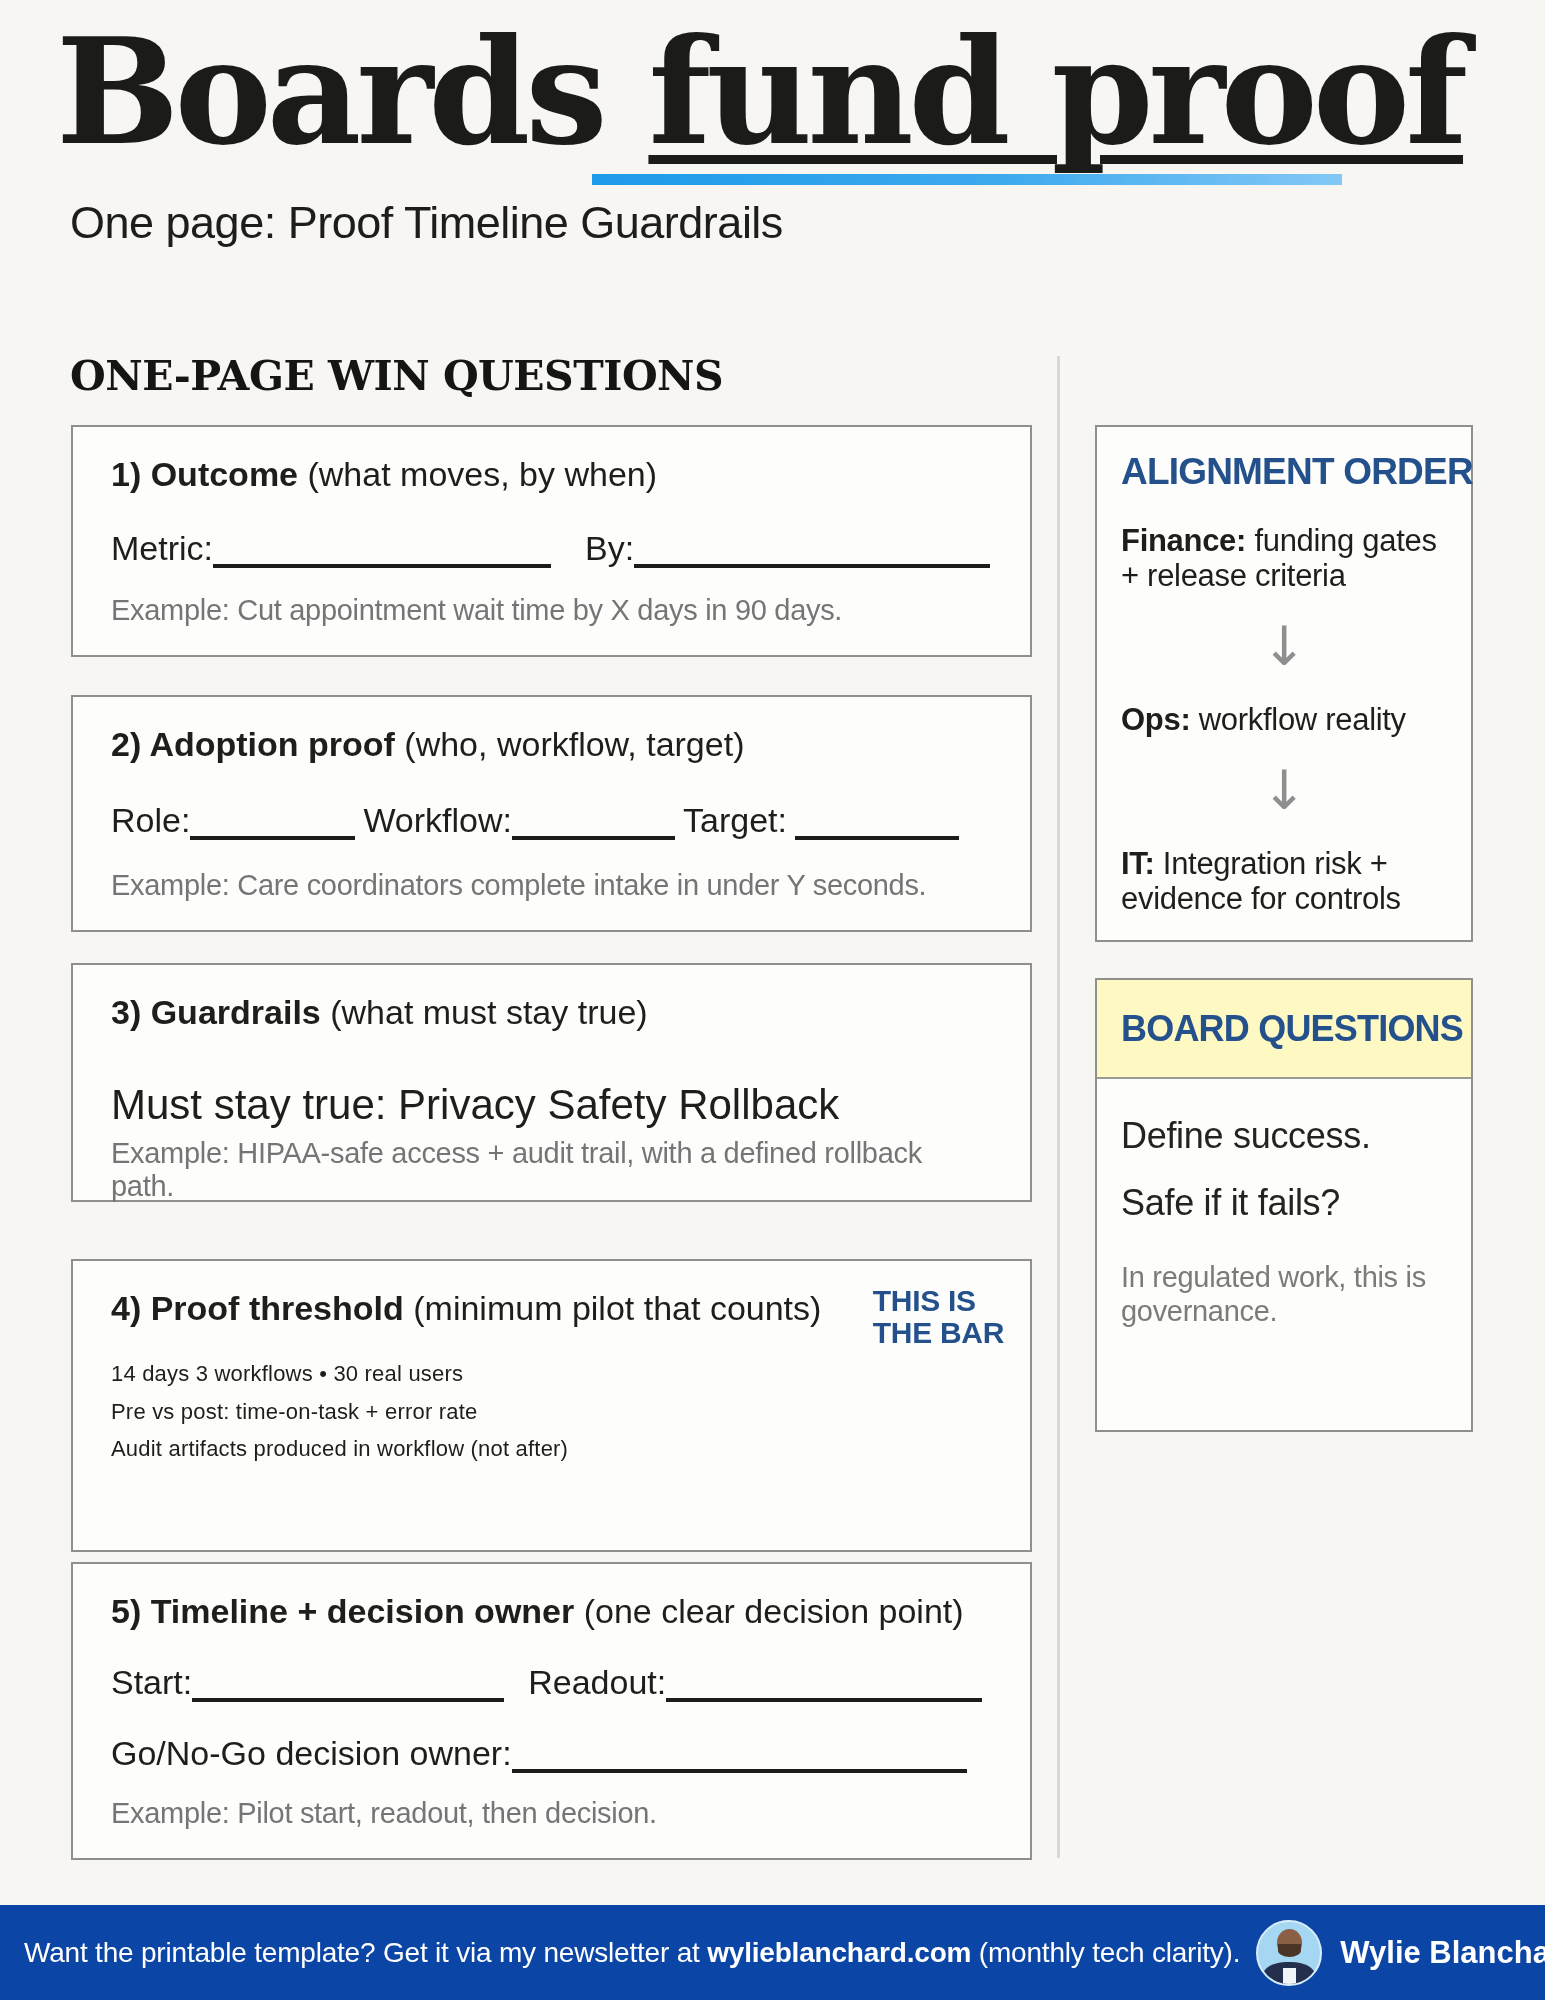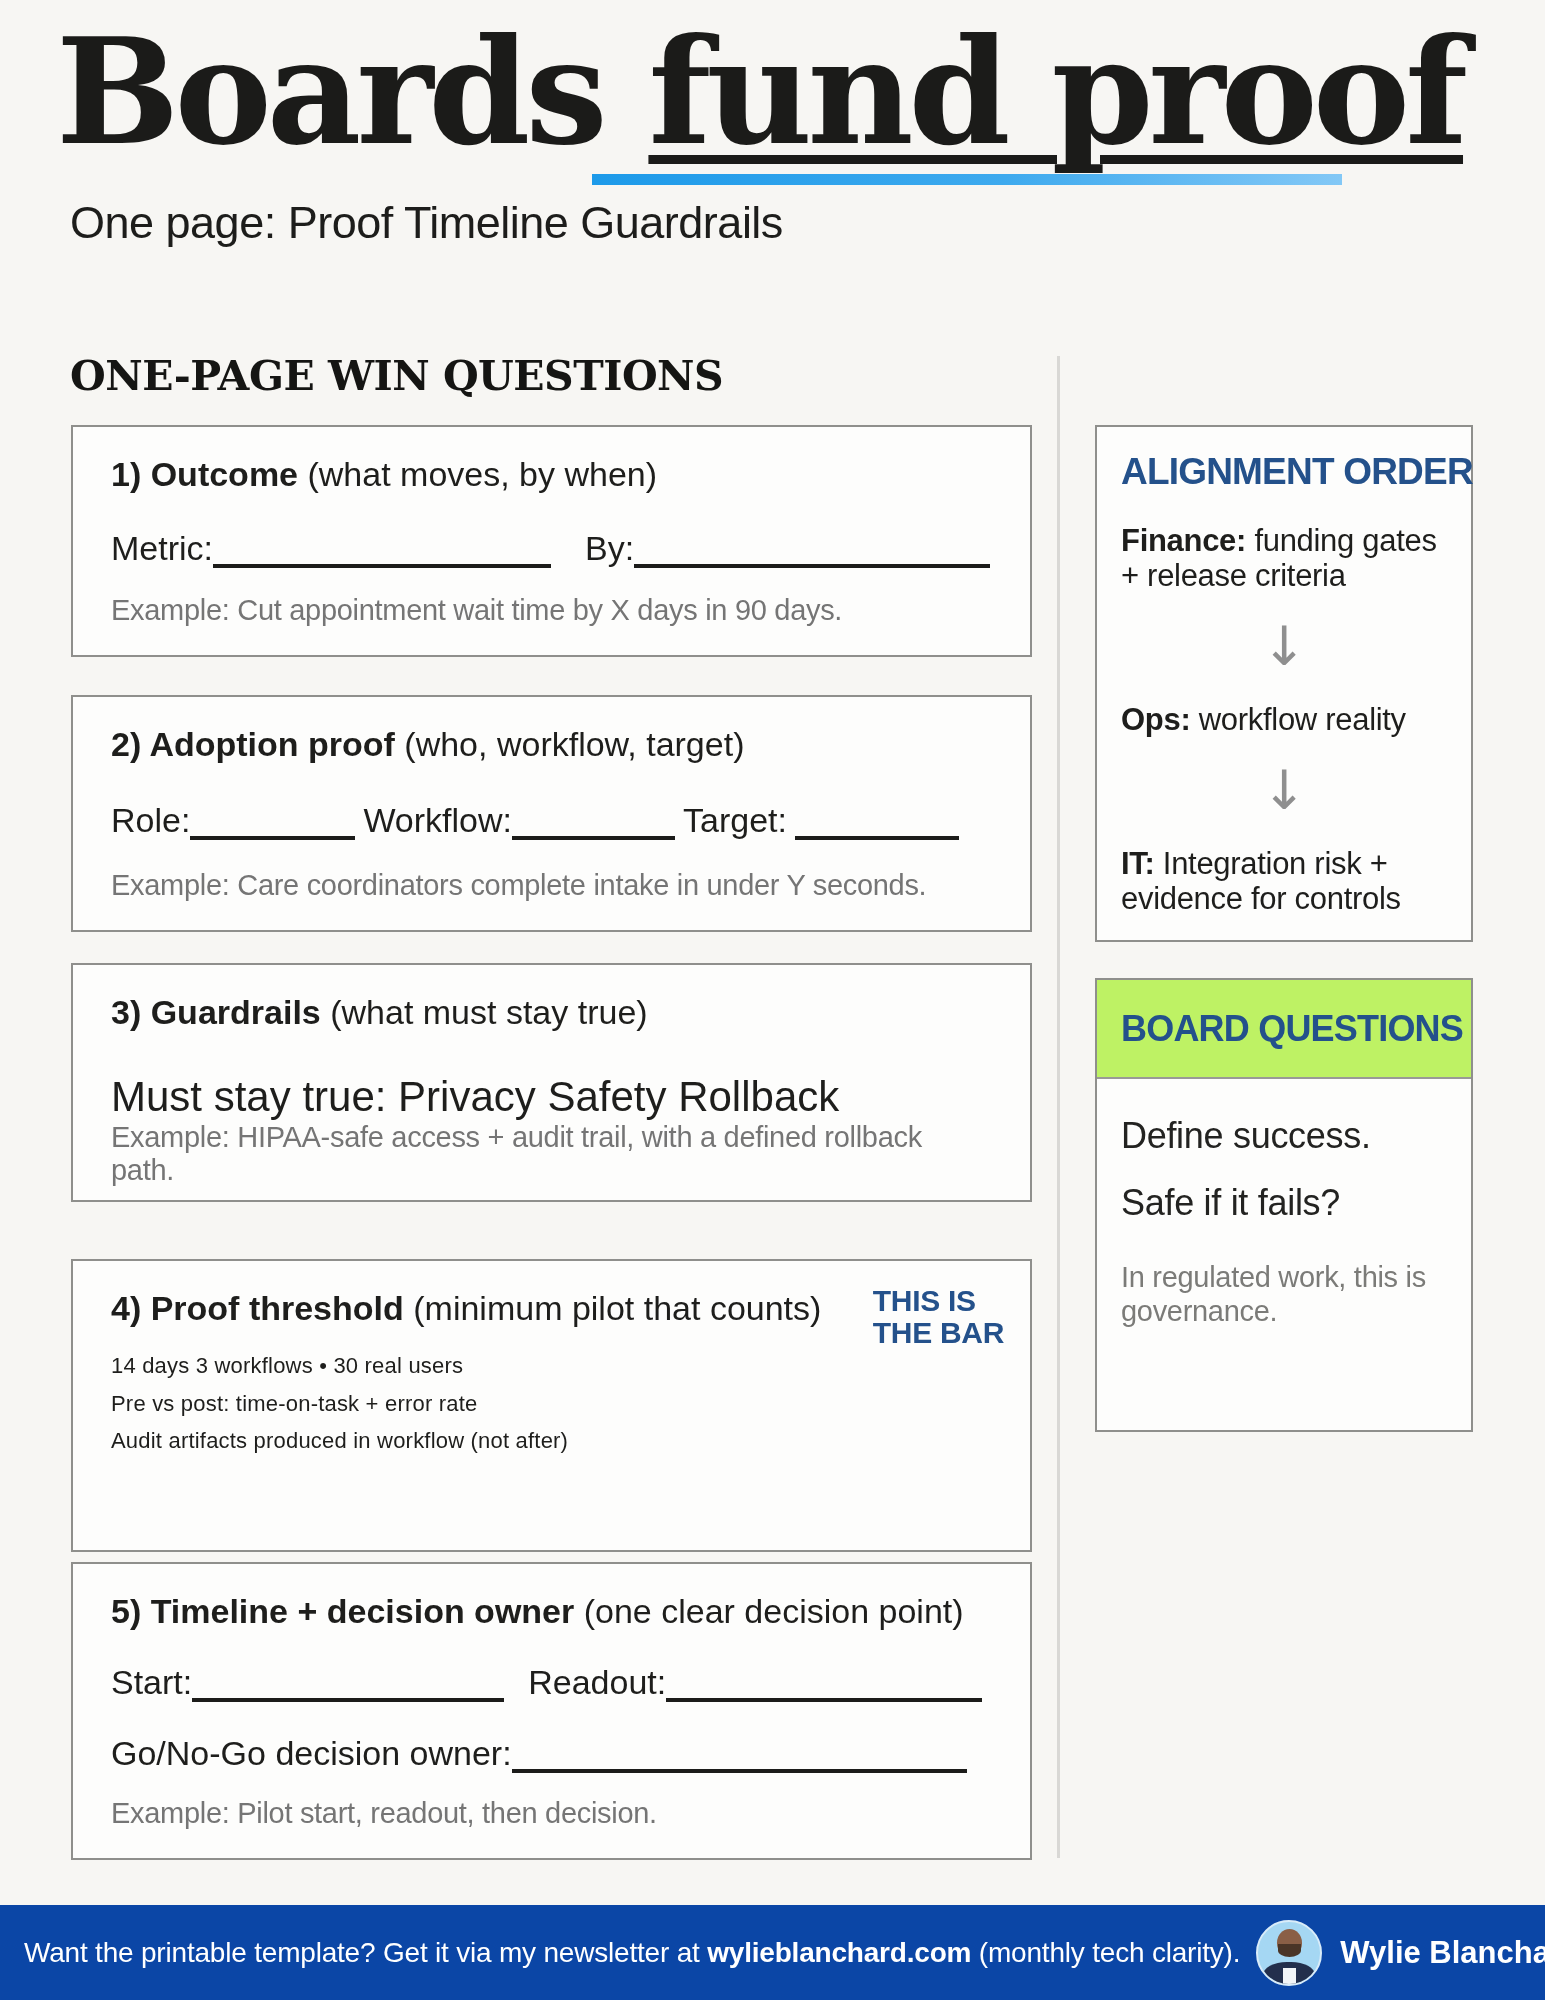--- a/index.html
+++ b/index.html
@@ -14,21 +14,21 @@
               background:linear-gradient(90deg,#1d9ae9 0%,#3eaaee 55%,#83c8f6 100%);}
   .subtitle{position:absolute;left:70px;top:197px;font-size:45px;letter-spacing:-0.5px;color:#1d1d1b;}
 
   
   .section-heading{position:absolute;left:70px;top:352px;font-family:"DejaVu Serif",serif;font-weight:bold;
                    font-size:41px;letter-spacing:-0.5px;color:#151513;}
   .divider{position:absolute;left:1057px;top:356px;width:3px;height:1502px;background:#d9d8d5;}
 
   
   .card{position:absolute;left:71px;width:961px;background:#fdfdfc;border:2px solid #8f8f8c;
-        box-sizing:border-box;padding:28px 38px;display:flex;flex-direction:column;justify-content:space-between;}
+        box-sizing:border-box;padding:28px 38px;display:flex;flex-direction:column;justify-content:space-between;gap:8px;}
   #card1{top:425px;height:232px;}
   #card2{top:695px;height:237px;}
   #card3{top:963px;height:239px;}
   #card4{top:1235px;height:293px;justify-content:flex-start;margin-top:24px;}
   #card5{top:1562px;height:298px;}
   .h{font-size:34px;line-height:1.15;}
   .h b{font-weight:bold;}
   .fields{font-size:34px;white-space:nowrap;margin-top:8px;}
   .blank{display:inline-block;height:12px;border-bottom:4px solid #1c1c1a;margin-bottom:-8px;}
   .example{font-size:29px;color:#757575;letter-spacing:-0.3px;}
@@ -43,21 +43,21 @@
 
   
   .side-card{position:absolute;left:1095px;width:378px;background:#fdfdfc;border:2px solid #8f8f8c;box-sizing:border-box;}
   #align-card{top:425px;height:517px;padding:24px 24px;display:flex;flex-direction:column;justify-content:space-between;}
   .align-title{font-size:37px;font-weight:bold;color:#24518b;letter-spacing:-0.8px;white-space:nowrap;}
   .align-item{font-size:31px;line-height:1.13;color:#1e1e1c;letter-spacing:-0.3px;}
   .align-item b{font-weight:bold;}
   .arrow{text-align:center;color:#8f8f8f;font-size:54px;line-height:0.9;font-family:"DejaVu Sans",sans-serif;}
 
   #board-card{top:978px;height:454px;padding:0;}
-  .board-header{height:99px;box-sizing:border-box;background:#bef264;border-bottom:2px solid #9a9a97;
+  .board-header{height:99px;box-sizing:border-box;background:#fef9c3;border-bottom:2px solid #9a9a97;
                 display:flex;align-items:center;padding:0 24px;}
   .board-title{font-size:36px;font-weight:bold;color:#24518b;letter-spacing:-0.8px;white-space:nowrap;}
   .board-body{padding:36px 24px 0 24px;}
   .q{font-size:36px;color:#232321;margin-bottom:25px;letter-spacing:-0.3px;}
   .note{font-size:29px;color:#7b7b78;line-height:1.18;margin-top:36px;letter-spacing:-0.3px;}
 
   
   .footer{position:absolute;left:0;top:1905px;width:1545px;height:95px;background:#0b46a6;color:#ffffff;
           display:flex;align-items:center;padding:0 24px;box-sizing:border-box;}
   .footer-text{font-size:28px;letter-spacing:-0.2px;white-space:nowrap;}

